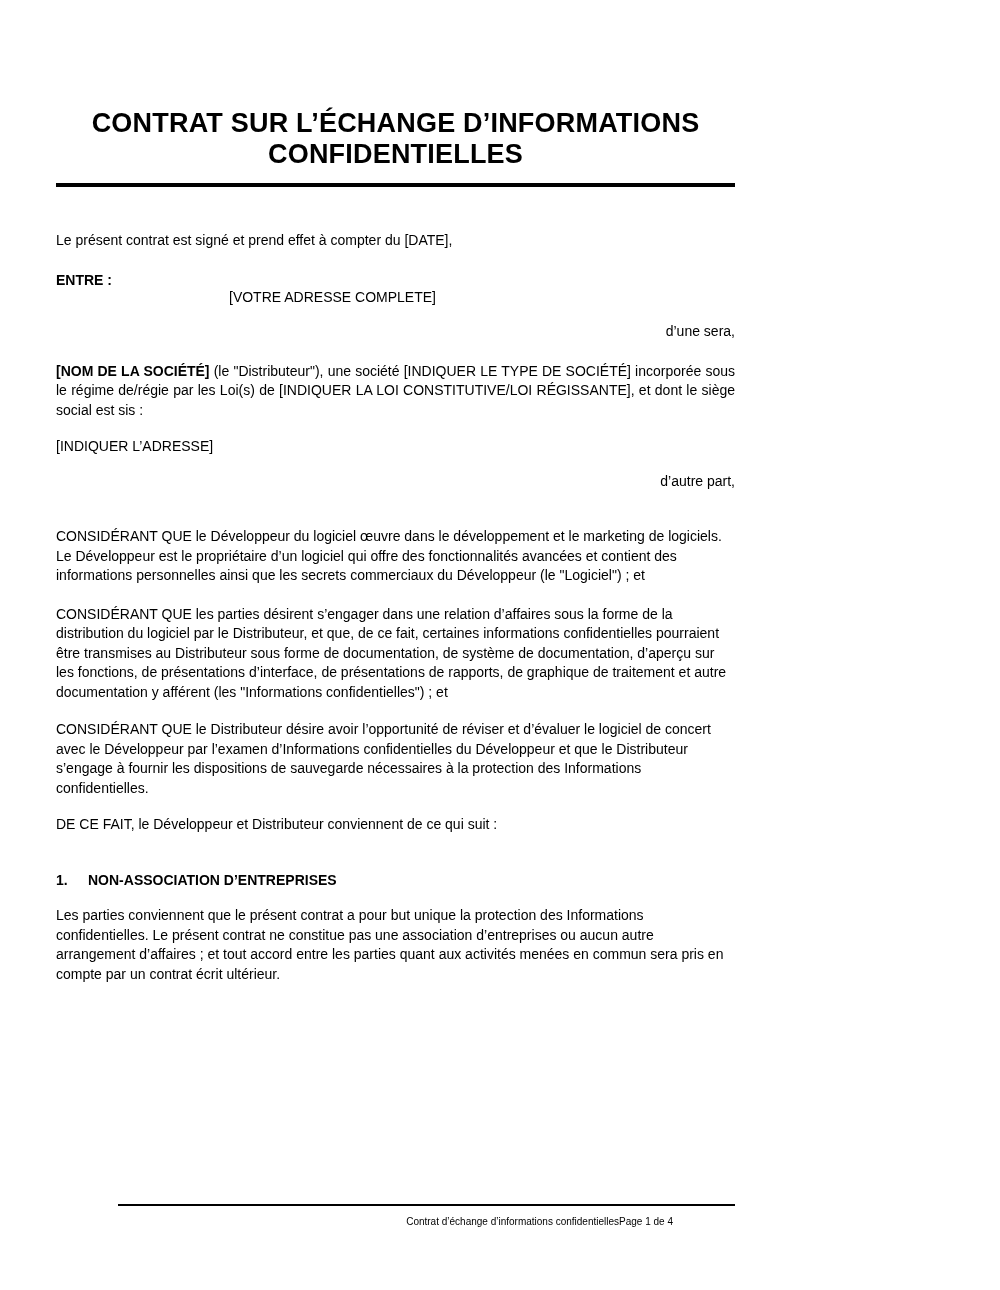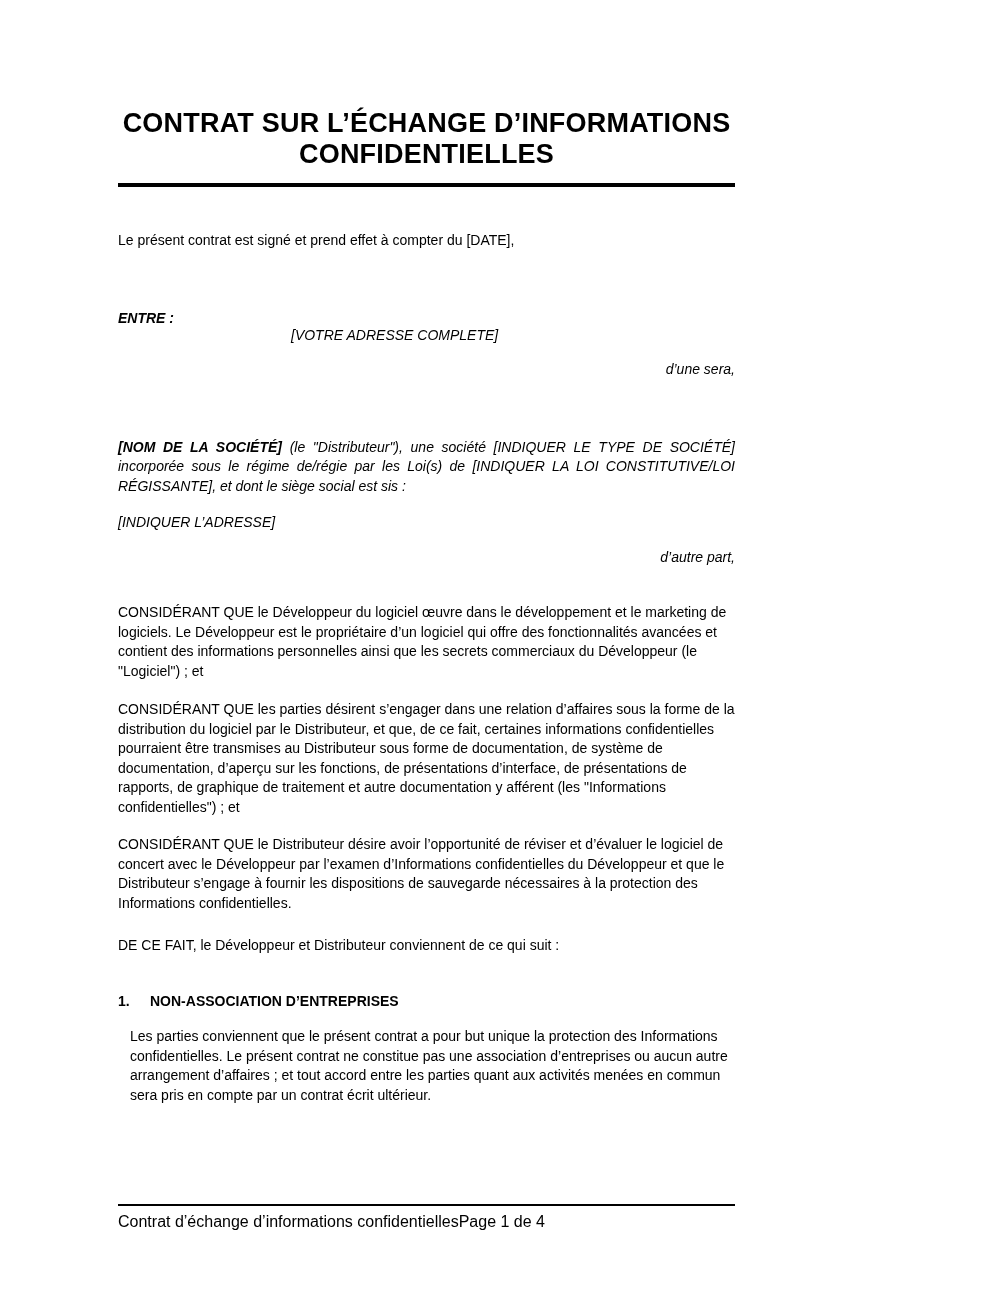--- a/index.html
+++ b/index.html
@@ -6,21 +6,21 @@
   body {
     width: 1000px; height: 1290px;
     font-family: "Liberation Sans", "DejaVu Sans", sans-serif;
     color: #000;
     position: relative;
     overflow: hidden;
   }
   .page {
     box-sizing: border-box;
     width: 852px; height: 1290px;
-    padding: 108px 117px 0 118px;
+    padding: 108px 117px 0 56px;
     position: relative;
   }
   p { margin: 0; }
   .bold { font-weight: bold; }
 
   h1.doc-title {
     margin: 0;
     font-size: 27px;
     line-height: 31px;
     font-weight: bold;
@@ -29,48 +29,48 @@
   }
   .rule-thick {
     height: 4px;
     background: #000;
     margin-top: 13px;
   }
   .body-text { font-size: 14px; line-height: 19.5px; }
 
   .intro { margin-top: 44px; }
 
-  .party { display: flex; margin-top: 58px; font-style: italic; }
+  .party { display: flex; margin-top: 20px; }
   .party-label { width: 173px; flex: 0 0 173px; font-weight: bold; }
   .party-text { flex: 1; }
   .party-text .desc { text-align: justify; }
   .party-text .address { margin-top: 17px; }
   .party-text .part-note { margin-top: 15px; text-align: right; }
 
   .recital-1 { margin-top: 36px; }
   .recital-2 { margin-top: 19px; }
   .recital-3 { margin-top: 18px; }
-  .lead-in   { margin-top: 23px; }
+  .lead-in   { margin-top: 17px; }
 
   .section-heading { margin-top: 36px; font-weight: bold; }
   .section-heading .sec-num { display: inline-block; width: 32px; }
   .section-heading.second { margin-top: 53px; }
-  .section-para { margin-top: 16px; margin-left: 12px; }
+  .section-para { margin-top: 16px; }
 
   .footer {
     position: absolute;
     left: 118px; right: 117px;
     top: 1204px;
   }
   .rule-thin { height: 2px; background: #000; }
   .footer-row {
     margin-top: 6px;
     display: flex;
-    justify-content: flex-start;
-    font-size: 16px; line-height: 19.5px;
+    justify-content: flex-end;
+    font-size: 10px; line-height: 19.5px;
   }
   .footer-row .page-num { padding-right: 62px; }
 </style>
 </head>
 <body>
 
 <div class="page">
 
   <h1 class="doc-title">CONTRAT SUR L’ÉCHANGE D’INFORMATIONS CONFIDENTIELLES</h1>
   <div class="rule-thick"></div>

